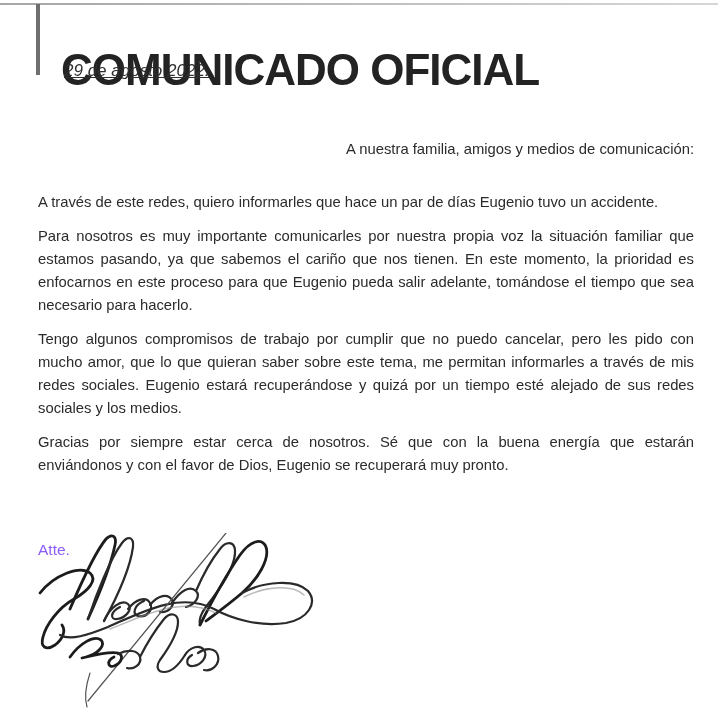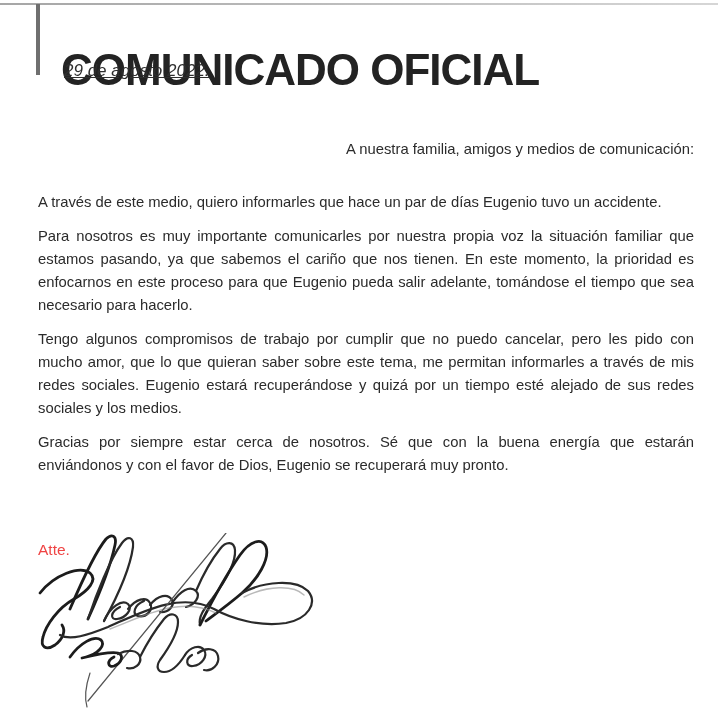--- a/index.html
+++ b/index.html
@@ -67,21 +67,21 @@
     text-align: right;
   }
   .para {
     margin: 0 0 11px 0;
   }
   .closing {
     position: absolute;
     left: 38px;
     top: 541px;
     font-size: 15.5px;
-    color: #ef4444;
+    color: #8b5cf6;
   }
   .signature {
     position: absolute;
     left: 30px;
     top: 533px;
     width: 330px;
     height: 180px;
   }
   .signature path {
     fill: none;
@@ -99,21 +99,21 @@
 <div class="page">
 
   <div class="top-rule"></div>
   <div class="accent-bar"></div>
 
   <h1 class="title">COMUNICADO OFICIAL</h1>
   <div class="date">29 de agosto 2022.</div>
 
   <div class="body-text">
     <p class="salutation">A nuestra familia, amigos y medios de comunicación:</p>
-    <p class="para">A través de este medio, quiero informarles que hace un par de días Eugenio tuvo un accidente.</p>
+    <p class="para">A través de este redes, quiero informarles que hace un par de días Eugenio tuvo un accidente.</p>
     <p class="para">Para nosotros es muy importante comunicarles por nuestra propia voz la situación familiar que estamos pasando, ya que sabemos el cariño que nos tienen. En este momento, la prioridad es enfocarnos en este proceso para que Eugenio pueda salir adelante, tomándose el tiempo que sea necesario para hacerlo.</p>
     <p class="para">Tengo algunos compromisos de trabajo por cumplir que no puedo cancelar, pero les pido con mucho amor, que lo que quieran saber sobre este tema, me permitan informarles a través de mis redes sociales. Eugenio estará recuperándose y quizá por un tiempo esté alejado de sus redes sociales y los medios.</p>
     <p class="para">Gracias por siempre estar cerca de nosotros. Sé que con la buena energía que estarán enviándonos y con el favor de Dios, Eugenio se recuperará muy pronto.</p>
   </div>
 
   <div class="closing">Atte.</div>
 
   <svg class="signature" viewBox="0 0 330 180" role="img" aria-label="Alessandra Rosaldo">
 
     <path class="sig-main" d="M10,60 C24,42 50,32 60,40 C68,47 58,58 44,66 C28,75 16,92 13,104 C10,114 16,118 25,112 C33,106 36,98 32,92"></path>

